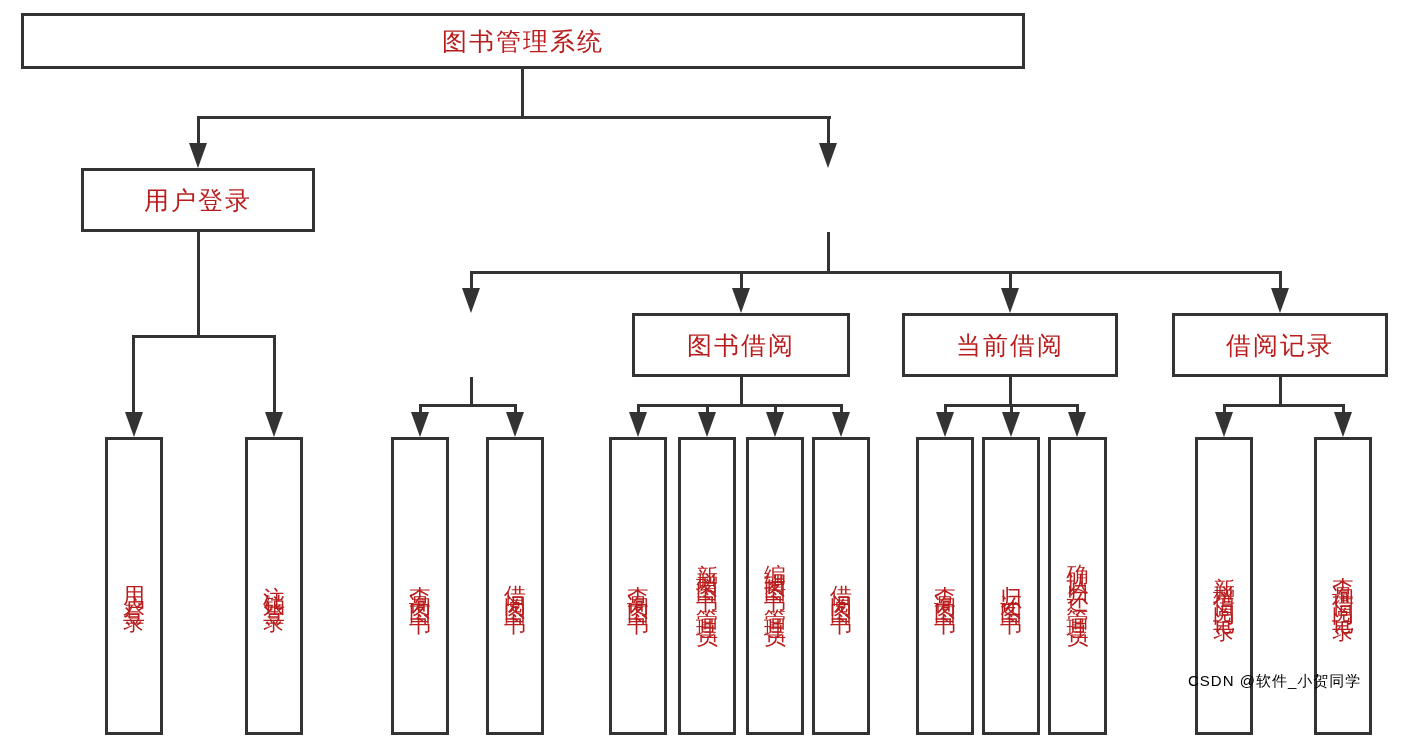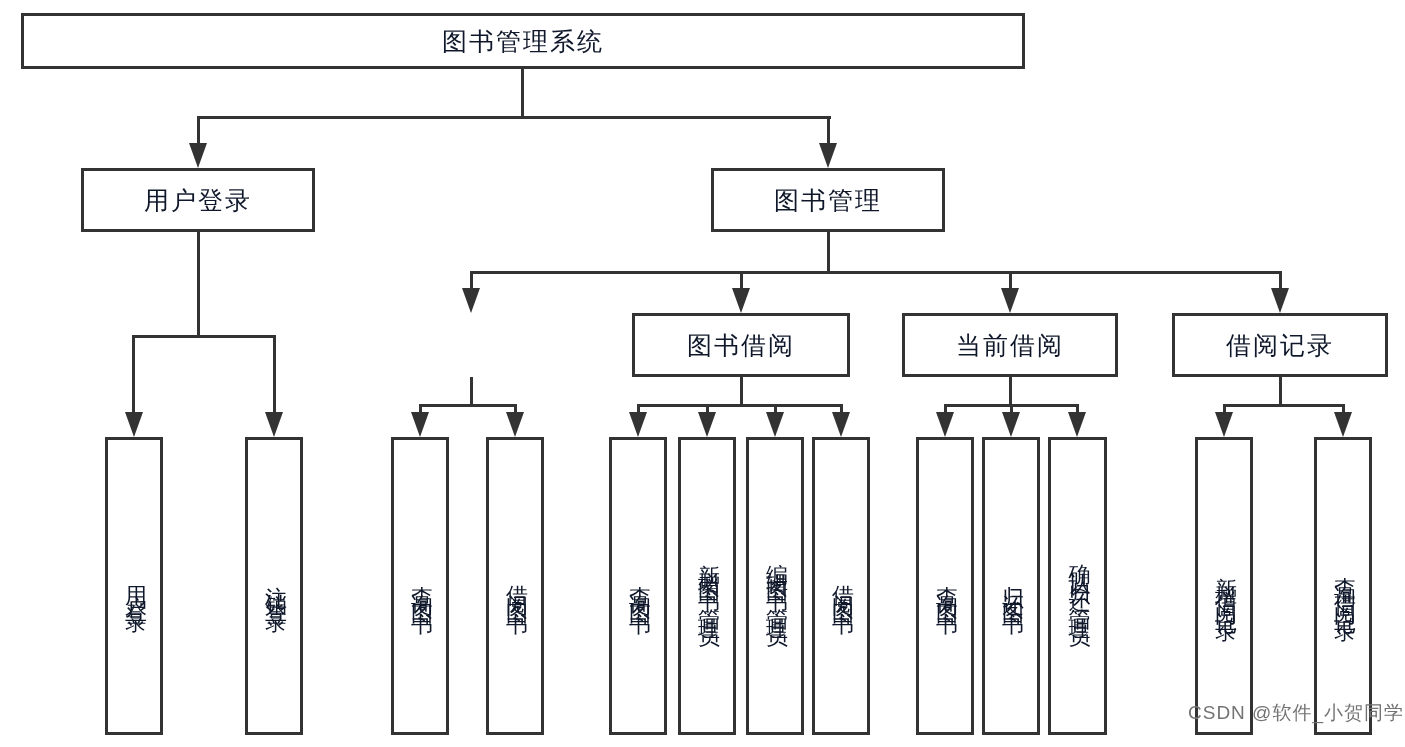--- a/index.html
+++ b/index.html
@@ -12,22 +12,21 @@
     overflow: hidden;
   }
   .box {
     position: absolute;
     background: #ffffff;
     border: 3px solid #333333;
     box-sizing: border-box;
     display: flex;
     align-items: center;
     justify-content: center;
-    color: #0f172a;
-    font-family: Liberation Mono, monospace;
+    color: #b91c1c;
   }
   .hbox {
     font-size: 25px;
     letter-spacing: 2px;
     white-space: nowrap;
   }
   .vbox {
     writing-mode: vertical-rl;
     text-orientation: mixed;
     font-size: 22px;
@@ -39,23 +38,23 @@
   .ah {
     position: absolute;
     width: 0; height: 0;
     border-left: 9px solid transparent;
     border-right: 9px solid transparent;
     border-top: 25px solid #333333;
   }
   .watermark {
     position: absolute;
     left: 1188px;
-    top: 700px;
-    font-size: 19px;
-    color: #737373;
+    top: 672px;
+    font-size: 15px;
+    color: #000000;
     white-space: nowrap;
     z-index: 10;
     letter-spacing: 1px;
   }
 </style>
 </head>
 <body>
 
 <div id="stage">
 
@@ -63,21 +62,20 @@
 
   <div class="vl" style="left:521px; top:69px; height:49px;"></div>
   <div class="hl" style="left:197px; top:116px; width:634px;"></div>
 
   <div class="vl" style="left:197px; top:116px; height:29px;"></div>
   <div class="ah" style="left:189px; top:143px;"></div>
   <div class="vl" style="left:827px; top:116px; height:29px;"></div>
   <div class="ah" style="left:819px; top:143px;"></div>
 
   <div class="box hbox" style="left:81px; top:168px; width:234px; height:64px;">用户登录</div>
-  <div class="box hbox" style="left:711px; top:168px; width:234px; height:64px;">图书管理</div>
 
   <div class="vl" style="left:197px; top:232px; height:106px;"></div>
   <div class="hl" style="left:132px; top:335px; width:144px;"></div>
   <div class="vl" style="left:132px; top:335px; height:78px;"></div>
   <div class="ah" style="left:125px; top:412px;"></div>
   <div class="vl" style="left:273px; top:335px; height:78px;"></div>
   <div class="ah" style="left:265px; top:412px;"></div>
 
   <div class="vl" style="left:827px; top:232px; height:42px;"></div>
   <div class="hl" style="left:470px; top:271px; width:812px;"></div>

